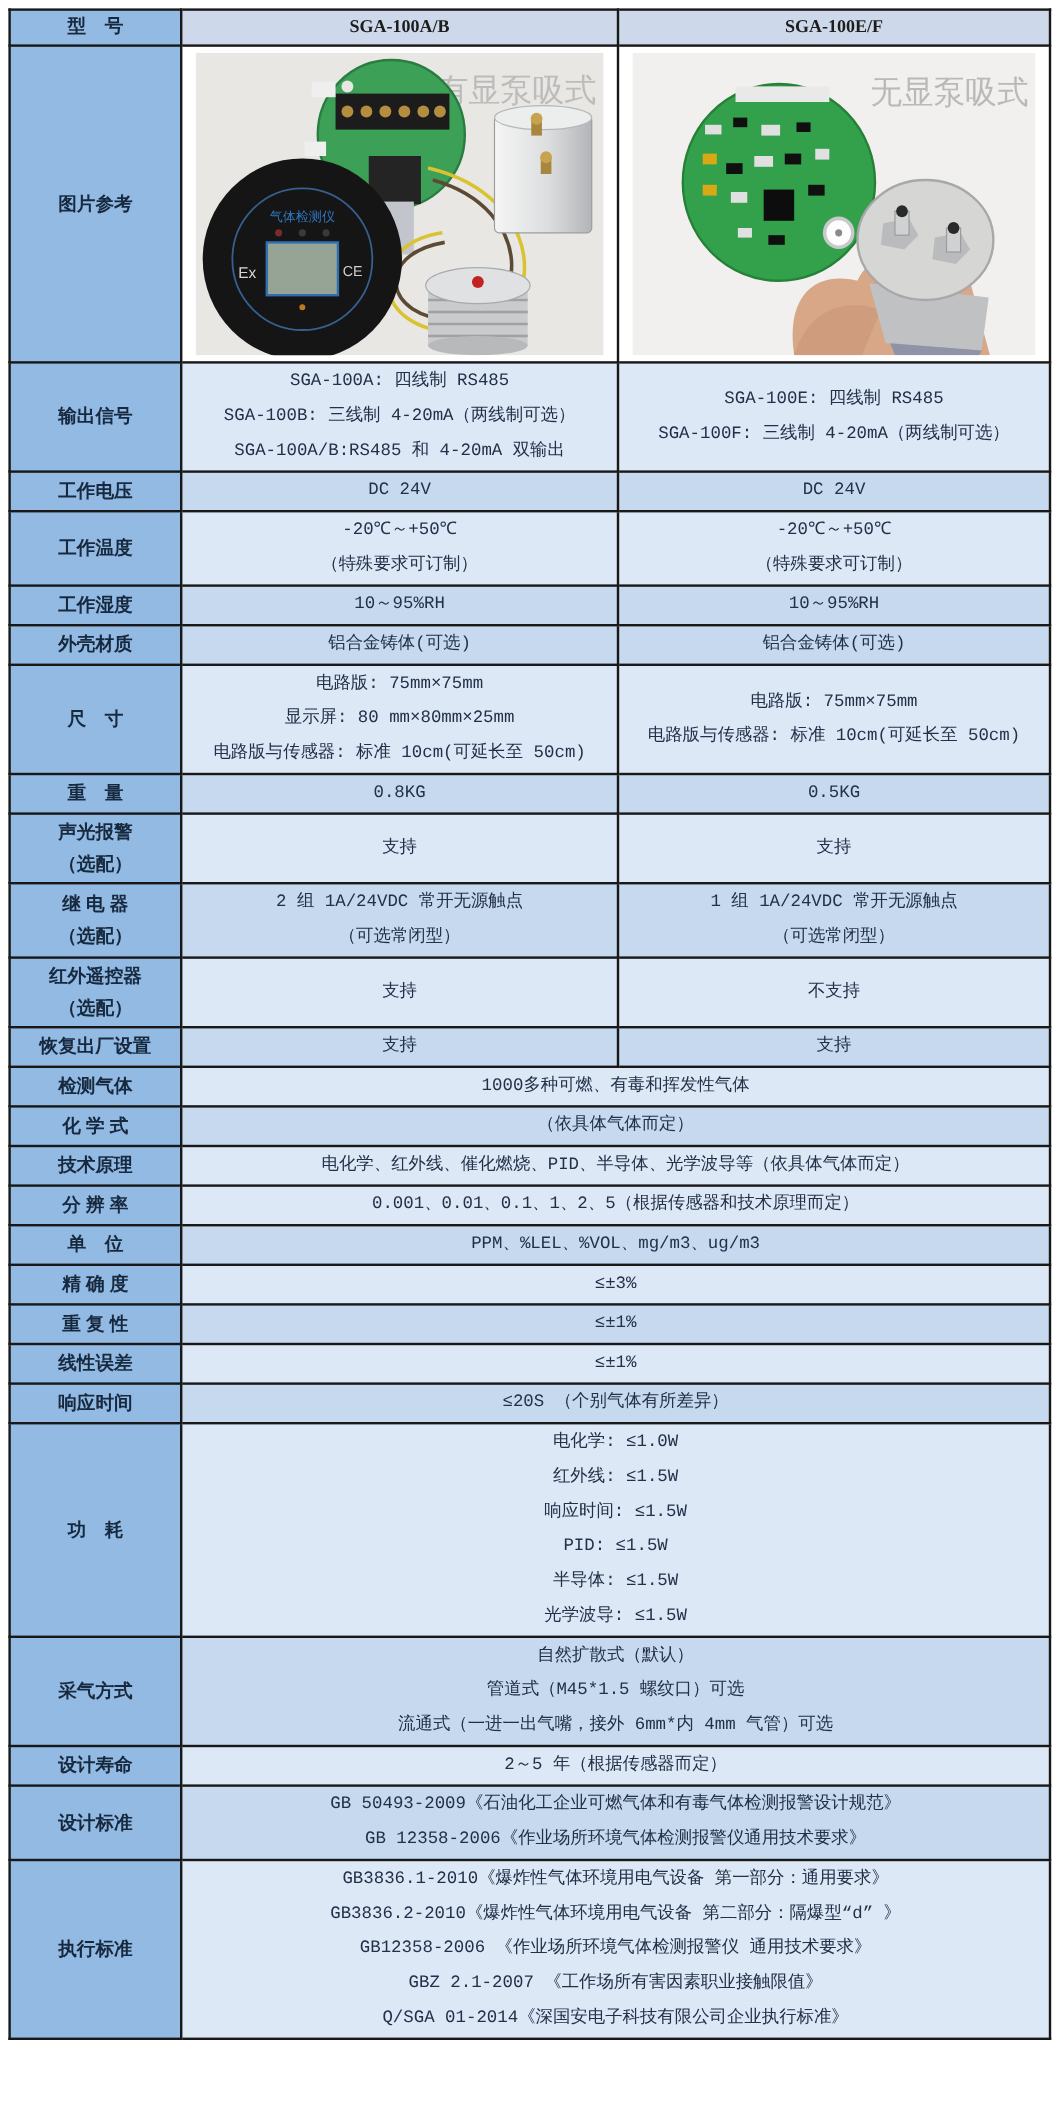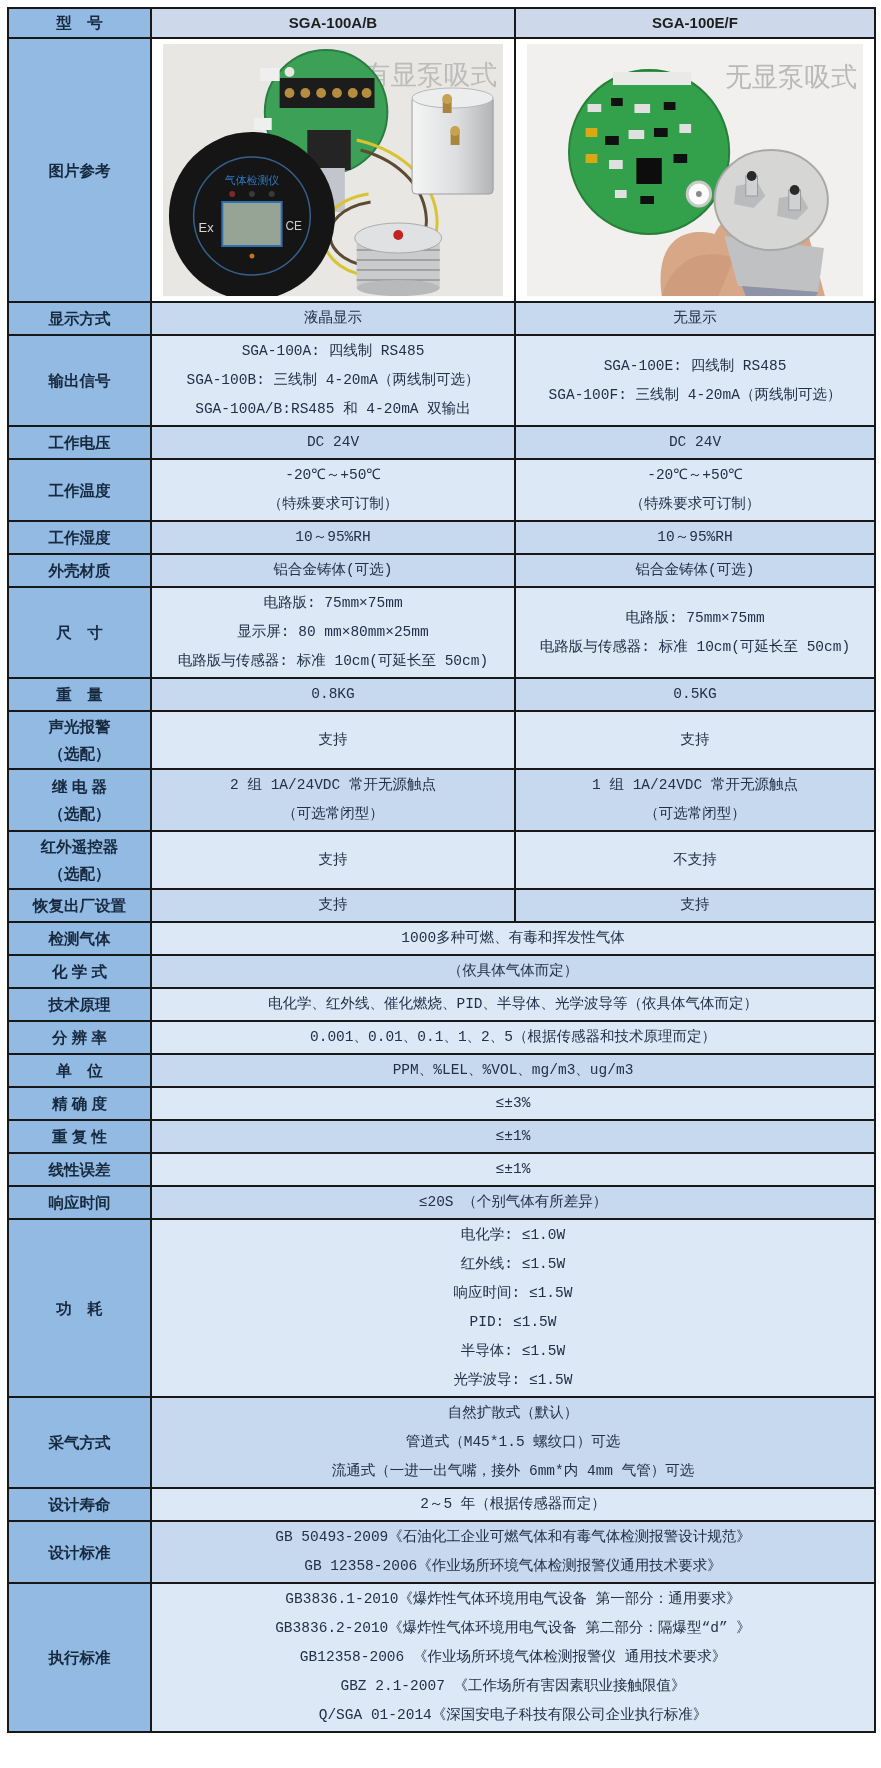--- a/index.html
+++ b/index.html
@@ -3,21 +3,21 @@
 <meta charset="utf-8">
 <style>
   html,body{margin:0;padding:0;background:#ffffff;}
   .page{width:881px;min-height:1768px;box-sizing:border-box;padding:7px;background:#fff;
         font-family:"Liberation Sans","DejaVu Sans",sans-serif;}
   table.spec{border-collapse:collapse;width:867px;table-layout:fixed;}
   col.c0{width:143px}col.c1{width:364px}col.c2{width:360px}
   th,td{border:2px solid #181818;box-sizing:border-box;}
   th.label{background:#93bae3;font-weight:bold;font-size:15.5px;color:#17293f;
            text-align:center;padding:1px 4px;line-height:27px;margin-top:34px;}
-  thead th.model{background:#cdd9eb;font-family:Liberation Sans, sans-serif;
+  thead th.model{background:#cdd9eb;font-family:Liberation Serif, serif;
            font-weight:bold;font-size:15px;color:#1d1d1d;height:26px;line-height:26px;text-align:center;}
   thead th.label{height:26px;line-height:24px;}
   td.val{font-family:"Liberation Mono","DejaVu Sans Mono",monospace;font-size:14.5px;
          color:#223049;padding:1px 12px;line-height:29px;vertical-align:middle;}
   tr.shade-a td.val{background:#c6d9ee;}
   tr.shade-b td.val{background:#dce8f6;}
   td.center{text-align:center;}
   td.left{text-align:center;}
   td.photo-cell{background:#ffffff;padding:5px 11px;height:262px;vertical-align:middle;margin-top:24px;}
   svg.photo{display:block;width:100%;height:252px;}
@@ -150,31 +150,20 @@
               <rect x="224" y="132" width="12" height="20" fill="#cfd1d3" stroke="#9a9c9e"></rect>
               <circle cx="230" cy="132" r="5" fill="#2a2a2a"></circle>
               <polygon points="258,154 280,150 288,164 276,176 256,172" fill="#b9bbbd"></polygon>
               <rect x="268" y="146" width="12" height="20" fill="#cfd1d3" stroke="#9a9c9e"></rect>
               <circle cx="274" cy="146" r="5" fill="#2a2a2a"></circle>
             </g>
           </svg>
         </td>
       </tr>
 
-    <tr class="shade-a">
-          <th class="label">
-            <div>显示方式</div>
-          </th>
-          <td class="val center">
-            <div>液晶显示</div>
-          </td>
-          <td class="val center">
-            <div>无显示</div>
-          </td>
-        </tr>
         <tr class="shade-b">
           <th class="label">
             <div>输出信号</div>
           </th>
           <td class="val left">
             <div>SGA-100A: 四线制 RS485</div>
             <div>SGA-100B: 三线制 4-20mA（两线制可选）</div>
             <div>SGA-100A/B:RS485 和 4-20mA 双输出</div>
           </td>
           <td class="val left">

